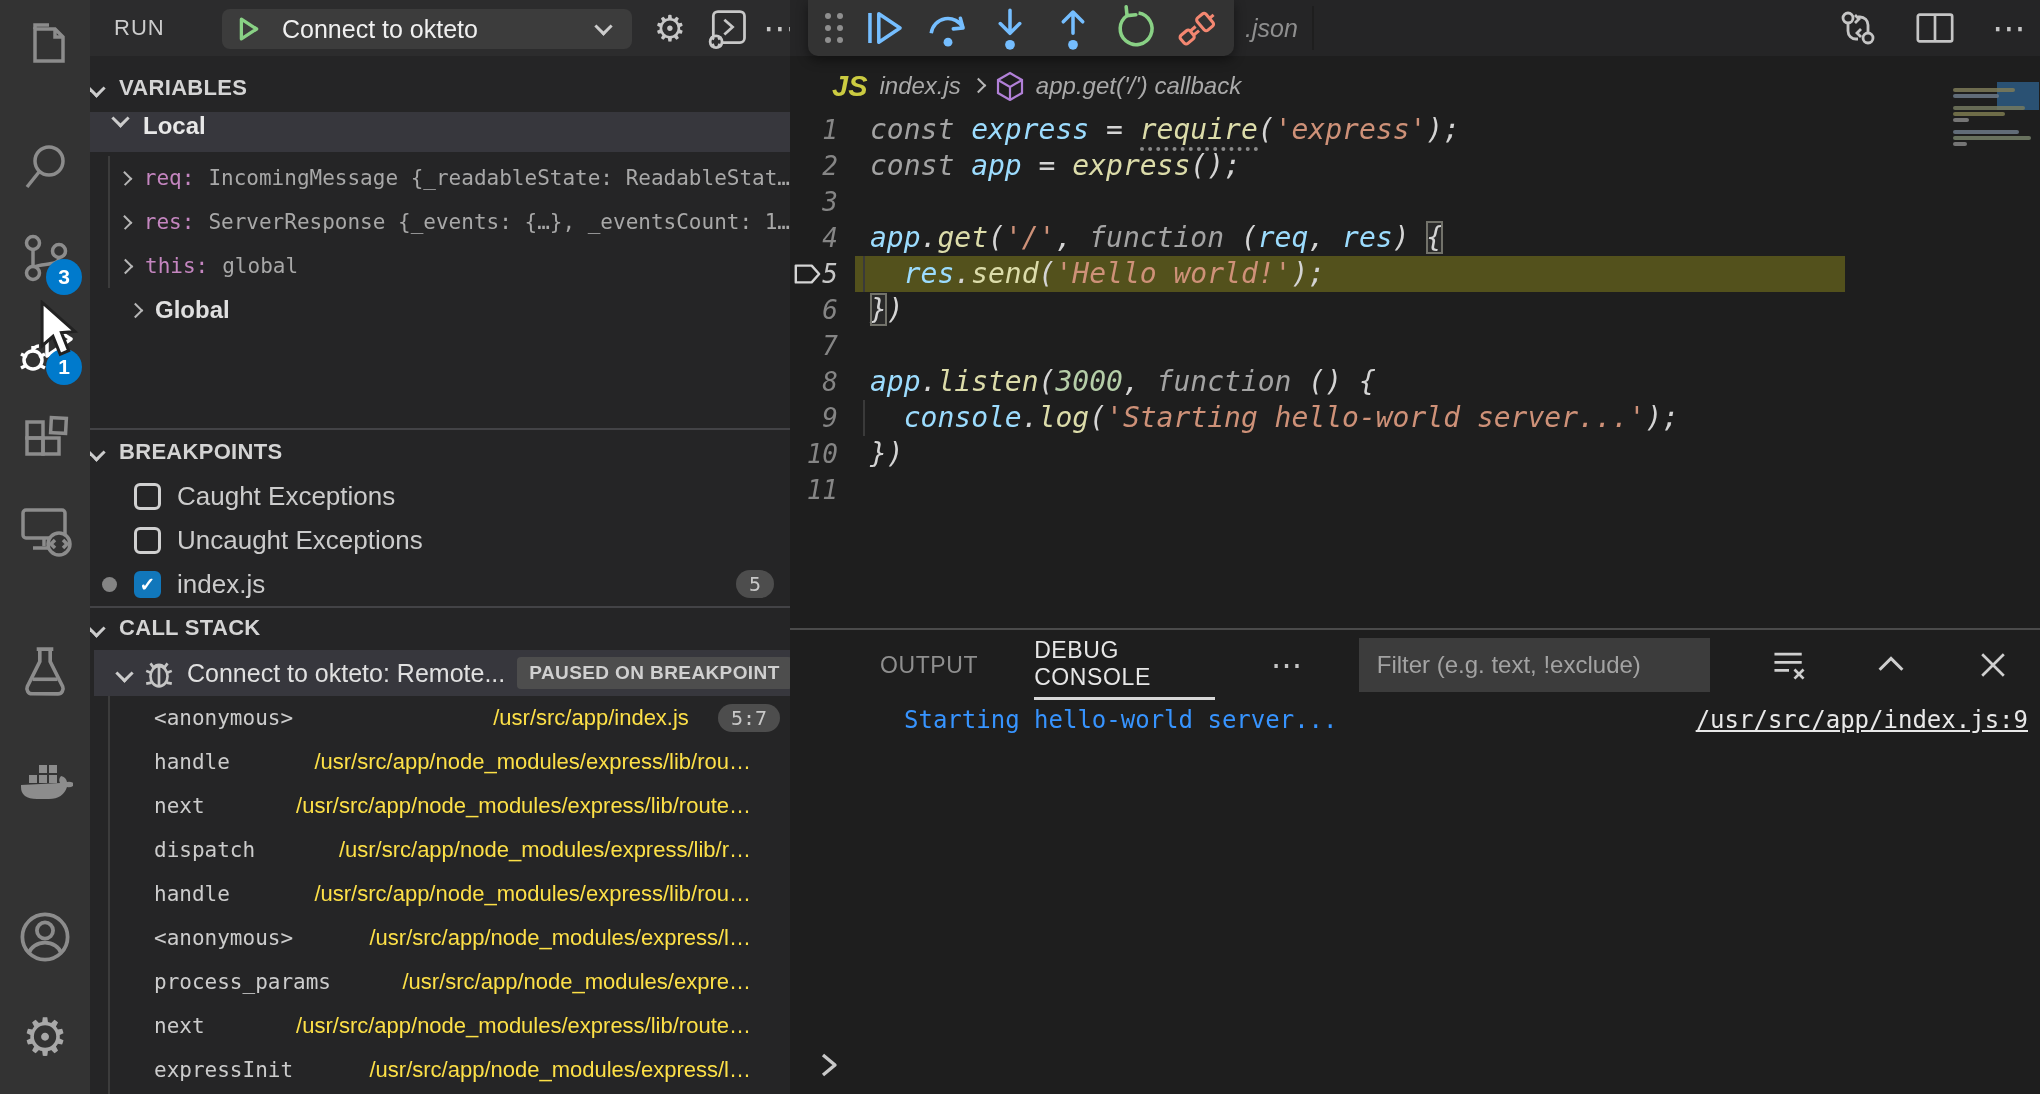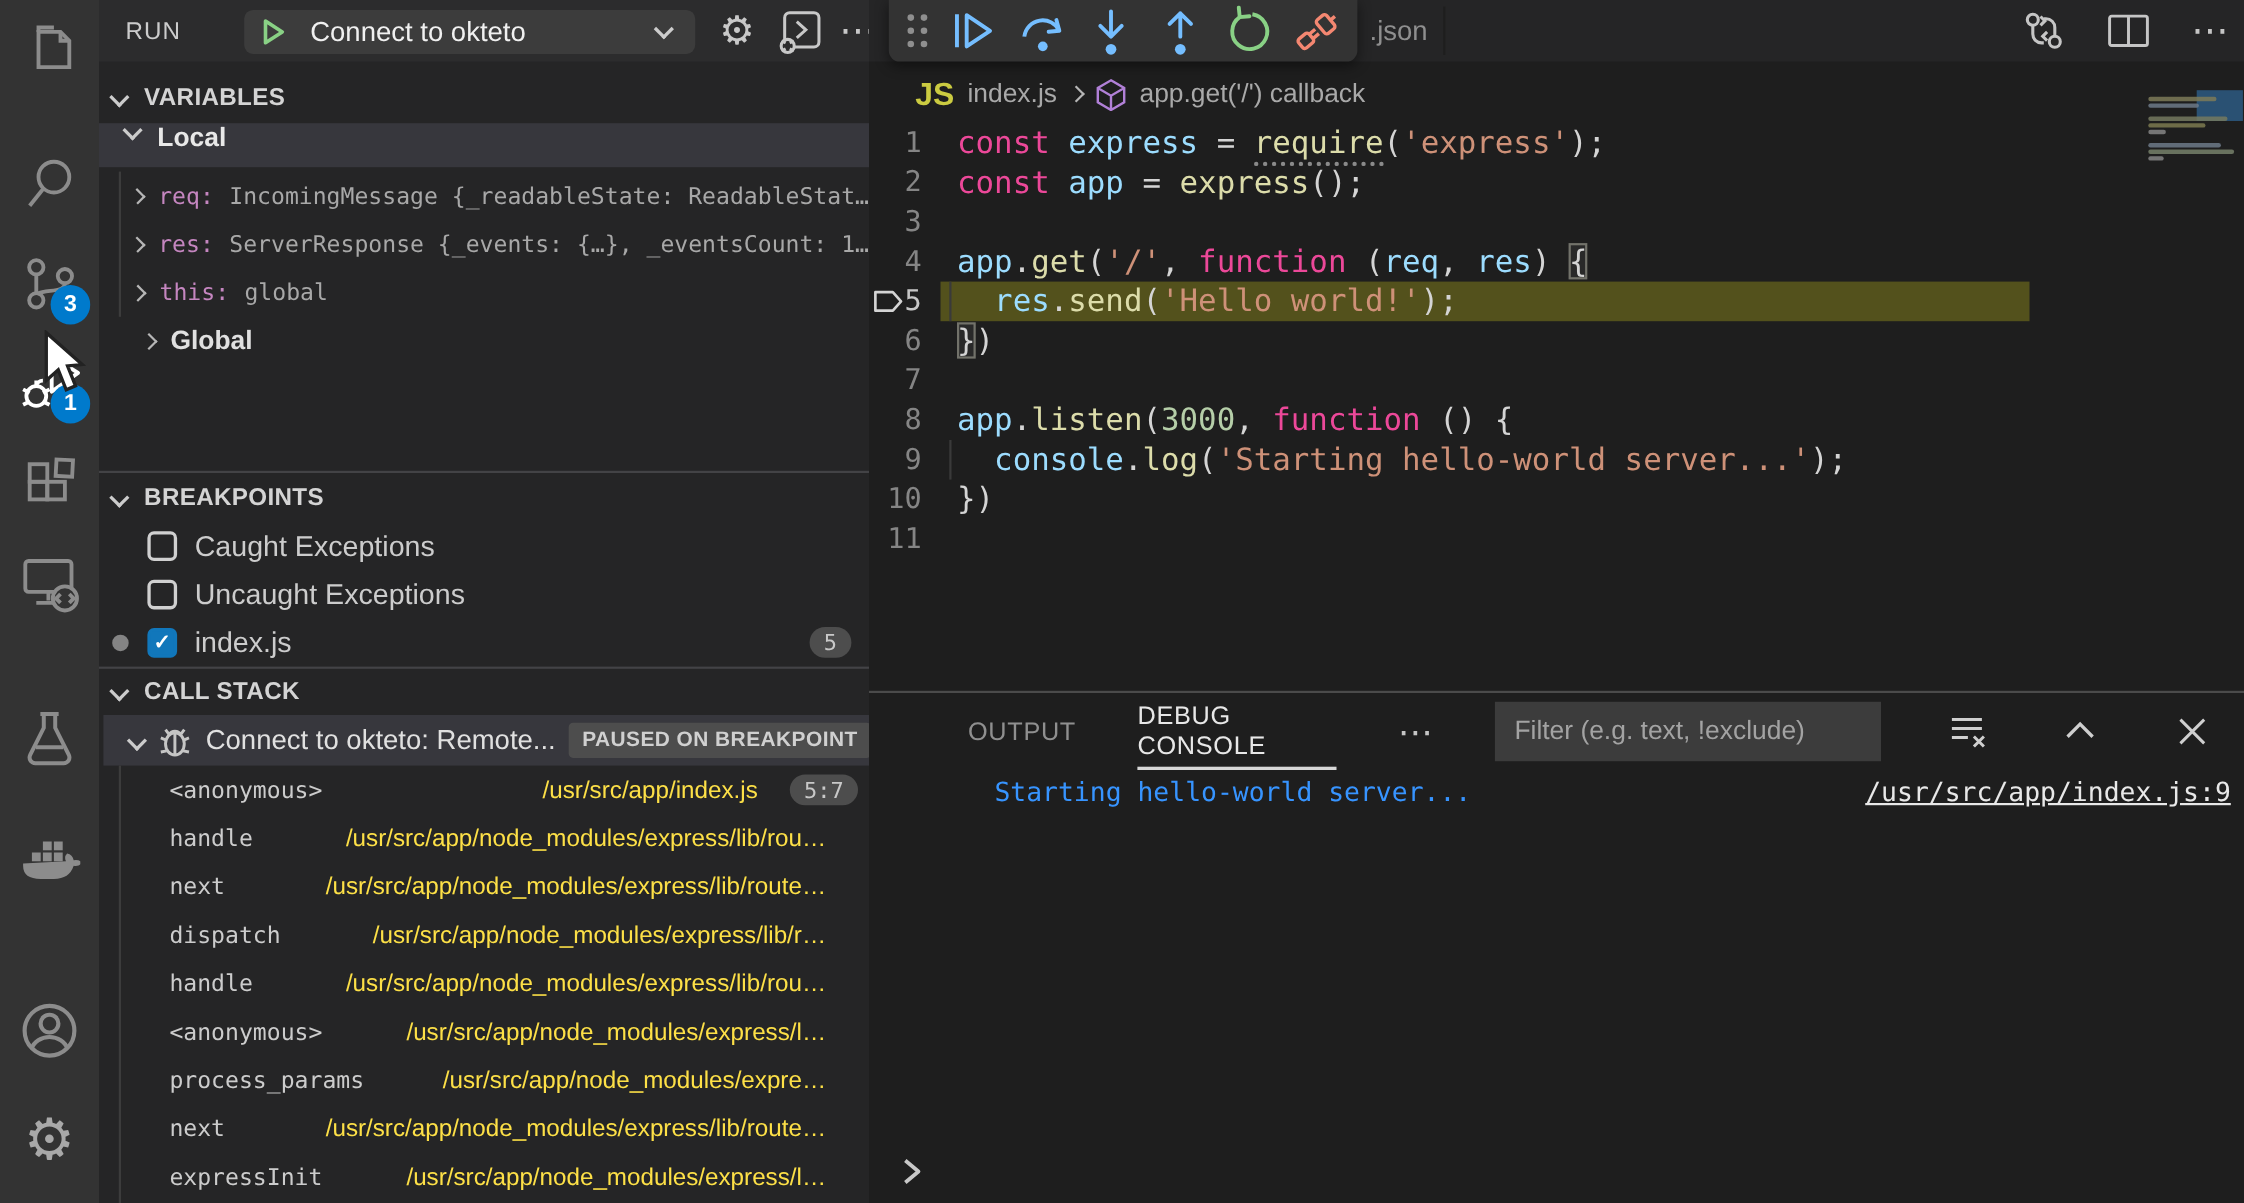--- a/index.html
+++ b/index.html
@@ -21,21 +21,21 @@
   .sb-title{margin-left:24px;font-size:22px;letter-spacing:1px;color:#cccccc;}
   .launch-btn{position:absolute;left:132px;top:9px;width:410px;height:40px;background:#3c3c3c;border-radius:8px;
     display:flex;align-items:center;color:#f0f0f0;font-size:25px;}
   .launch-btn .lbl{margin-left:22px;}
   .chev{display:inline-block;width:13px;height:13px;border-right:3px solid #cccccc;border-bottom:3px solid #cccccc;
     transform:rotate(45deg);box-sizing:border-box;}
   .chev.right{transform:rotate(-45deg);}
   .chev.sm{width:11px;height:11px;border-width:2.5px;border-color:#b6b6b6;}
   .sb-tool-ic{position:absolute;top:0;height:56px;display:flex;align-items:center;justify-content:center;width:48px;}
 
-  .section-hdr{position:absolute;left:0;width:100%;height:36px;display:flex;align-items:center;gap:16px;padding-left:12px;box-sizing:border-box;}
+  .section-hdr{position:absolute;left:0;width:100%;height:36px;display:flex;align-items:center;gap:16px;box-sizing:border-box;}
   .section-hdr .htxt{font-size:22px;font-weight:700;color:#d4d4d4;letter-spacing:.3px;}
   .sep{position:absolute;left:0;width:100%;height:2px;background:#434346;}
 
   .scope-row{position:absolute;left:0;width:100%;height:40px;background:#37373d;display:flex;align-items:flex-start;gap:16px;padding-left:24px;box-sizing:border-box;}
   .scope-row .stxt{font-size:24px;font-weight:700;color:#e8e8e8;}
   .t-row{height:44px;display:flex;align-items:center;gap:14px;padding-left:30px;box-sizing:border-box;overflow:hidden;white-space:nowrap;}
   .vname{color:#c586c0;font-size:21px;}
   .vval{color:#a8a8a8;font-size:21px;}
   .indent-guide{position:absolute;width:2px;background:#3c3c3c;left:18px;}
 
@@ -50,41 +50,41 @@
 
   .session-row{position:absolute;left:4px;width:100%;height:46px;background:#37373d;display:flex;align-items:center;gap:12px;
     padding:0 8px 0 24px;box-sizing:border-box;}
   .session-label{font-size:25px;color:#e0e0e0;white-space:nowrap;}
   .paused-badge{margin-left:auto;background:#4d4d4d;color:#d0d0d0;font-size:19px;font-weight:700;padding:5px 12px;border-radius:4px;letter-spacing:.4px;white-space:nowrap;}
   .frame-row{height:44px;display:flex;align-items:center;padding:0 10px 0 64px;box-sizing:border-box;overflow:hidden;}
   .fname{font-size:21px;color:#cccccc;white-space:nowrap;flex:none;}
   .fpath{flex:1;margin:0 29px;font-size:22px;color:#fde047;white-space:nowrap;overflow:hidden;text-align:right;}
 
   
-  .editor{position:absolute;left:790px;top:0;width:1250px;height:628px;background:#1e1e1e;overflow:hidden;}
+  .editor{position:absolute;left:790px;top:0;width:1250px;height:628px;background:#1e1e1e;overflow:hidden;font-style:italic;}
   .tabstrip{position:absolute;left:0;top:0;width:100%;height:56px;background:#252526;}
   .tab-json{position:absolute;left:455px;top:0;height:56px;display:flex;align-items:center;font-size:25px;color:#8f8f8f;}
   .tab-sep{position:absolute;left:522px;top:6px;height:44px;width:2px;background:#1e1e1e;}
   .ed-actions{position:absolute;right:14px;top:0;height:56px;display:flex;align-items:center;gap:36px;}
 
   .float-toolbar{position:absolute;left:18px;top:0;width:426px;height:56px;background:#333333;border-radius:0 0 10px 10px;
     box-shadow:0 4px 12px rgba(0,0,0,.45);display:flex;align-items:center;justify-content:space-evenly;z-index:5;}
   .ft-btn{width:52px;height:52px;display:flex;align-items:center;justify-content:center;}
 
   .breadcrumb{position:absolute;left:0;top:66px;height:40px;display:flex;align-items:center;gap:12px;padding-left:42px;font-size:24px;color:#a9a9a9;}
   .js-badge{color:#cbcb41;font-weight:700;font-size:29px;}
 
   .code{position:absolute;left:0;top:112px;width:100%;}
   .cl{position:relative;height:36px;line-height:36px;white-space:pre;font-family:"DejaVu Sans Mono",monospace;font-size:28px;color:#d4d4d4;}
   .cl .hl{position:absolute;left:65px;width:990px;top:0;bottom:0;background:#53511c;}
   .cl .num{position:absolute;left:8px;width:40px;text-align:right;color:#858585;font-size:26px;}
   .cl.active .num{color:#c6c6c6;}
   .cl .txt{position:absolute;left:80px;}
   .cl .gut-ic{position:absolute;left:2px;top:4px;}
-  .tk-kw{color:#ec4899;} .tk-var{color:#9cdcfe;} .tk-fn{color:#dcdcaa;} .tk-str{color:#ce9178;}
+  .tk-kw{color:#a3a3a3;} .tk-var{color:#9cdcfe;} .tk-fn{color:#dcdcaa;} .tk-str{color:#ce9178;}
   .tk-num{color:#b5cea8;} .tk-pn{color:#d4d4d4;}
   .tk-fnh{color:#dcdcaa;border-bottom:4px dotted #8a8a8a;padding-bottom:1px;}
   .tk-br{color:#d4d4d4;outline:2px solid #72726a;outline-offset:-2px;background:rgba(120,120,120,.12);}
   .indent-g{position:absolute;width:2px;background:#3a3a3a;left:73px;top:0;bottom:0;}
 
   .minimap{position:absolute;left:1055px;top:60px;width:195px;height:520px;}
   .mm-bar{position:absolute;height:4px;border-radius:2px;opacity:.85;}
   .mm-sel{position:absolute;left:152px;top:22px;width:42px;height:28px;background:rgba(45,90,130,.85);}
 
   

